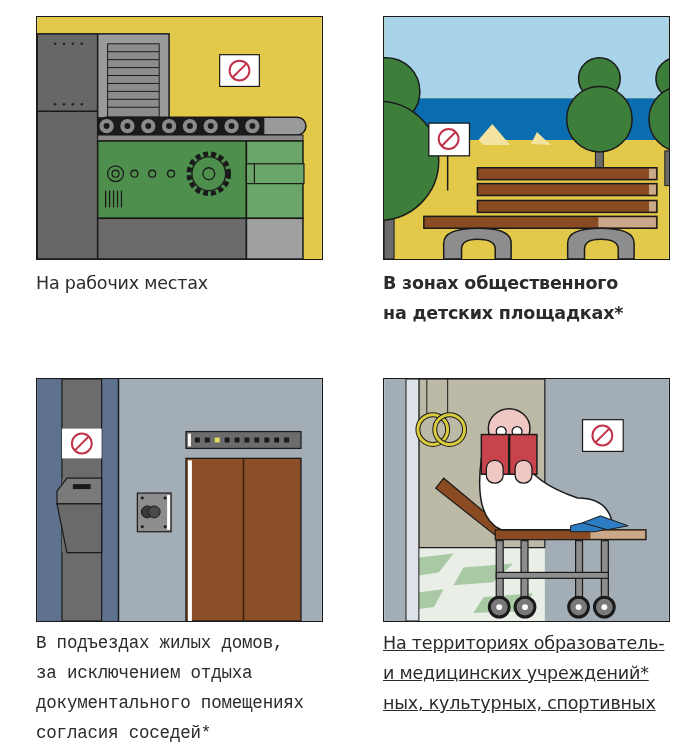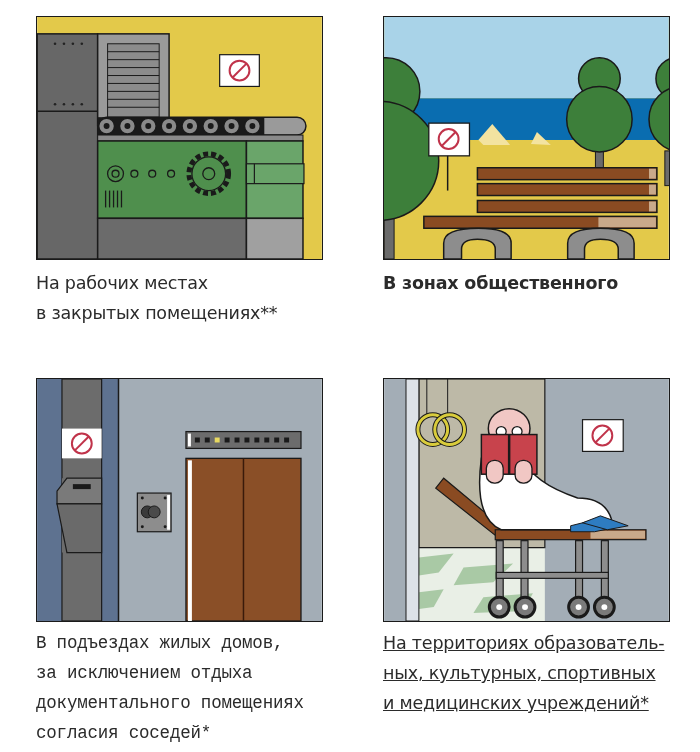--- a/index.html
+++ b/index.html
@@ -98,21 +98,20 @@
         <line x1="77" y1="175" x2="77" y2="192"></line>
         <line x1="81" y1="175" x2="81" y2="192"></line>
         <line x1="85" y1="175" x2="85" y2="192"></line>
       </g>
     <rect x="61" y="203" width="150" height="41" fill="#6b6b6b" stroke="#1a1a1a" stroke-width="1.5"></rect>
     <rect x="211" y="203" width="57" height="41" fill="#a0a0a0" stroke="#1a1a1a" stroke-width="1.5"></rect>
   </svg>
 </div>
 <div class="caption" id="c1">
   <span>На рабочих местах</span>
-  <span>в закрытых помещениях**</span>
 </div>
 
 <div class="panel" id="p2">
   <svg viewBox="0 0 287 244" xmlns="http://www.w3.org/2000/svg">
     <rect x="0" y="0" width="287" height="244" fill="#e3c94a"></rect>
     <rect x="0" y="0" width="287" height="82" fill="#a9d3e8"></rect>
     <rect x="0" y="82" width="287" height="42" fill="#0a6db0"></rect>
 
     <polygon points="95,124 109,108 127,129 100,129" fill="#f3e3a0"></polygon>
     <polygon points="148,128 154,116 168,129" fill="#f3e3a0"></polygon>
@@ -145,20 +144,21 @@
     <rect x="216" y="202" width="58" height="10" fill="#c9a98a"></rect>
 
     <g stroke="#1a1a1a" stroke-width="1.5">
       <path d="M60 244 V228 Q60 213 95 213 Q128 213 128 228 V244 H112 V234 Q112 224 94 224 Q78 224 78 234 V244 Z" fill="#8d8d8d"></path>
       <path d="M185 244 V228 Q185 213 218 213 Q252 213 252 228 V244 H236 V234 Q236 224 218 224 Q202 224 202 234 V244 Z" fill="#8d8d8d"></path>
     </g>
   </svg>
 </div>
 <div class="caption" id="c2">
   <span>В зонах общественного</span>
+  <span>на детских площадках*</span>
 </div>
 
 <div class="panel" id="p3">
   <svg viewBox="0 0 287 244" xmlns="http://www.w3.org/2000/svg">
     <rect x="0" y="0" width="287" height="244" fill="#a3adb6"></rect>
     <rect x="0" y="0" width="82" height="244" fill="#5e7290"></rect>
     <rect x="25" y="0" width="40" height="244" fill="#6c6c6c" stroke="#1a1a1a" stroke-width="1.2"></rect>
     <line x1="82" y1="0" x2="82" y2="244" stroke="#1a1a1a" stroke-width="1.5"></line>
 
     <rect x="25" y="50" width="40" height="30" fill="#fff"></rect>
@@ -269,15 +269,15 @@
 
     <rect x="98" y="56" width="56" height="40" fill="#c8434c" stroke="#1a1a1a" stroke-width="1.5"></rect>
     <line x1="126" y1="56" x2="126" y2="96" stroke="#1a1a1a" stroke-width="2.5"></line>
 
     <rect x="103" y="82" width="17" height="23" rx="8" fill="#f1c7c4" stroke="#1a1a1a" stroke-width="1.3"></rect>
     <rect x="132" y="82" width="17" height="23" rx="8" fill="#f1c7c4" stroke="#1a1a1a" stroke-width="1.3"></rect>
   </svg>
 </div>
 <div class="caption" id="c4">
   <span>На территориях образователь-</span>
+  <span>и медицинских учреждений*</span>
   <span>ных, культурных, спортивных</span>
-  <span>и медицинских учреждений*</span>
 </div>
 
 </body></html>

